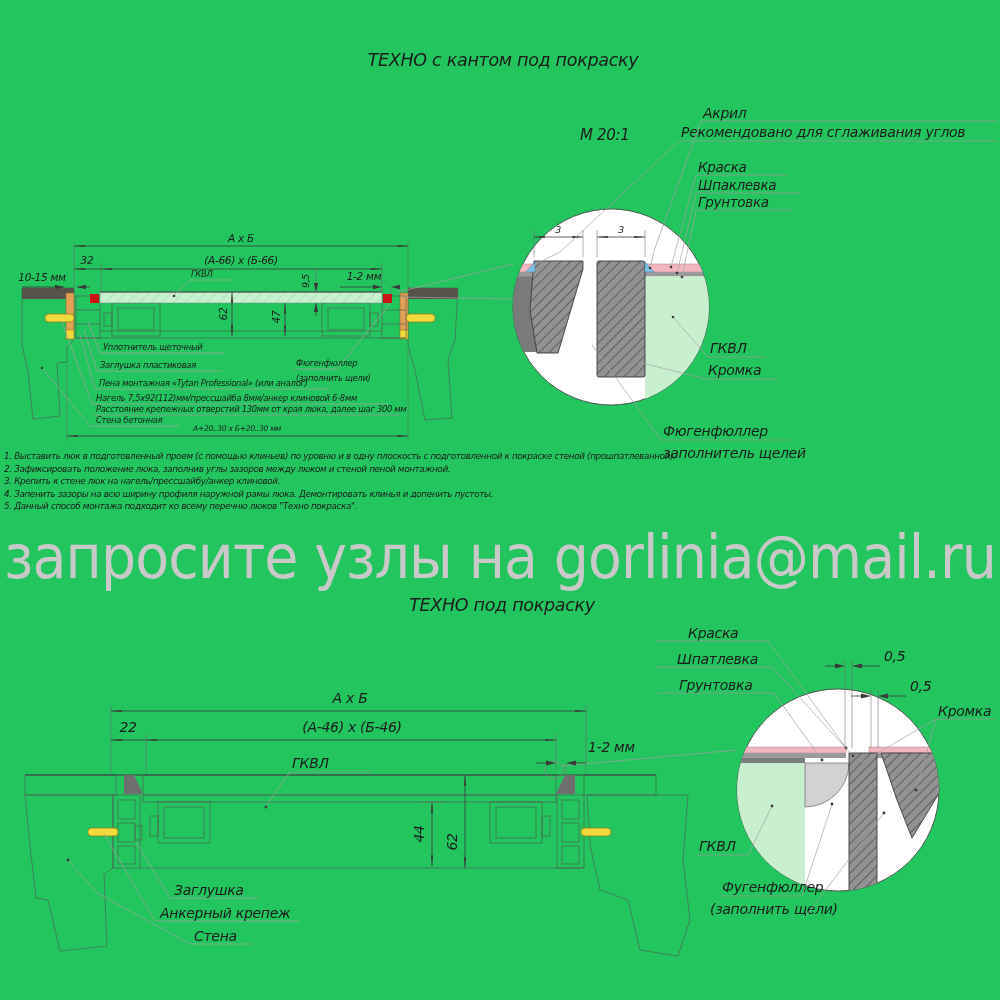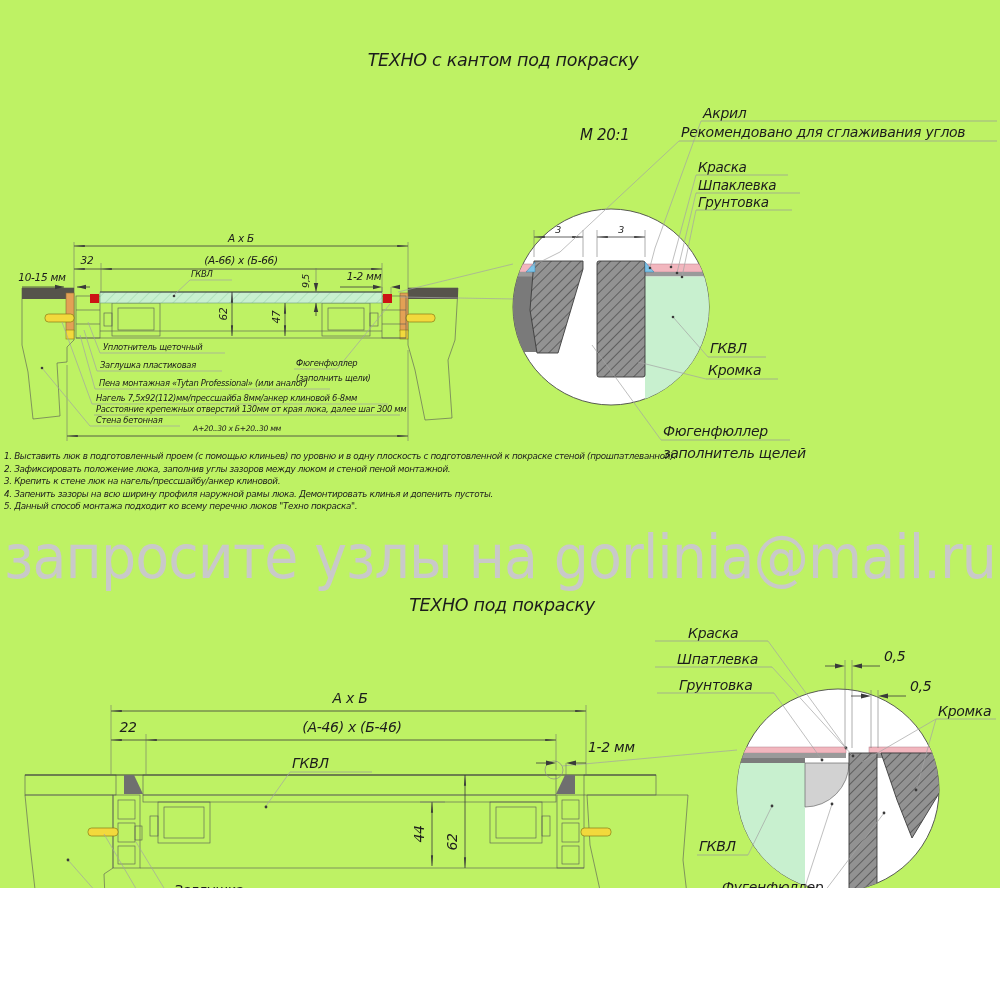--- a/index.html
+++ b/index.html
@@ -1,16 +1,16 @@
 <!DOCTYPE html>
 <html><head>
 <meta charset="utf-8">
 <style>
   html,body{margin:0;padding:0;background:#ffffff;}
-  .page{position:relative;width:1000px;height:888px;background:#bef264;overflow:hidden;}
+  .page{position:relative;width:1000px;height:1000px;background:#22c55e;overflow:hidden;}
   svg text{font-family:"DejaVu Sans",sans-serif;font-style:italic;fill:#1c1c1c;letter-spacing:-0.3px;}
   .title{font-size:17.5px;}
   .dim{font-size:10.5px;}
   .dimT{font-size:9.5px;}
   .dimB{font-size:7.6px;}
   .dimL{font-size:14px;}
   .sm{font-size:8.4px;}
   .lblM{font-size:13.5px;}
   .lblR{font-size:14px;}
   .scale{font-size:15px;}

